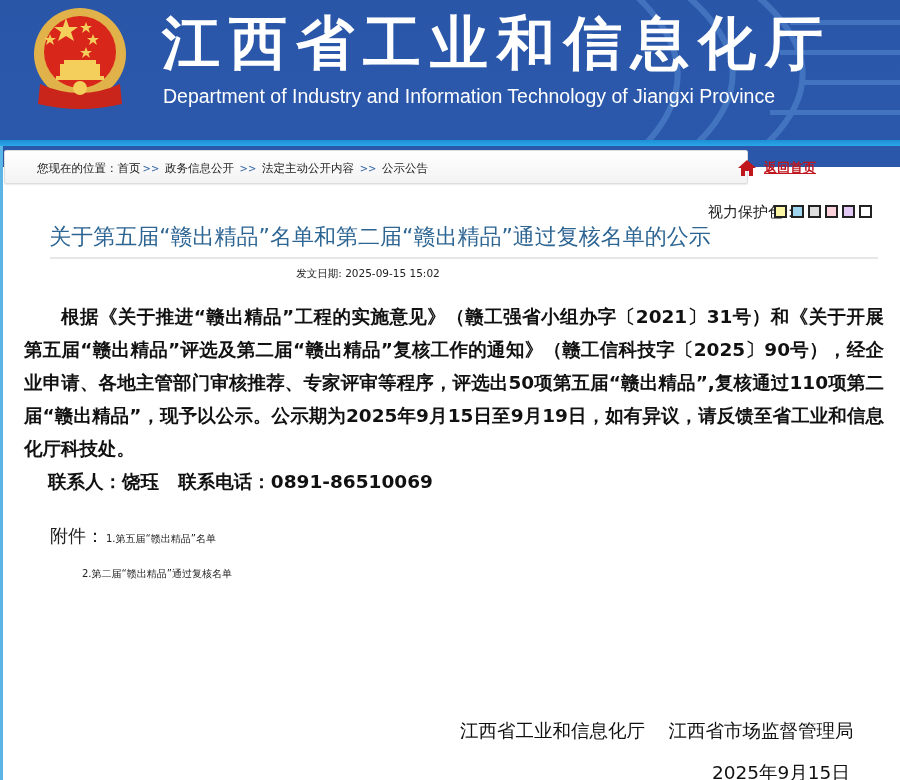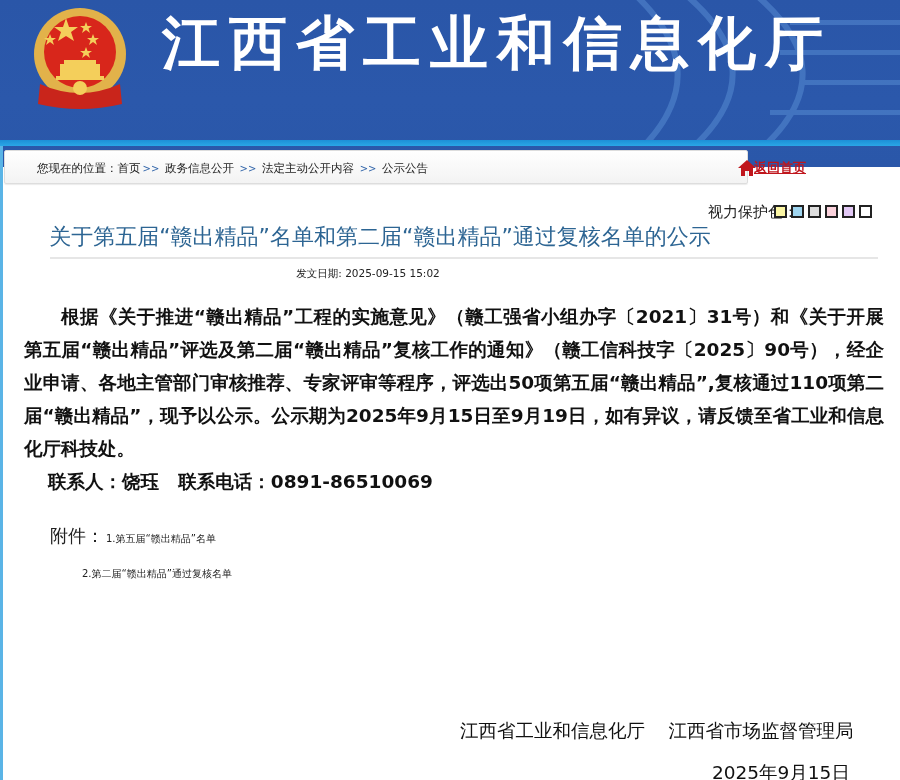--- a/index.html
+++ b/index.html
@@ -50,21 +50,21 @@
       position: absolute; left: 32px; top: 9px;
       font-size: 11.5px; color: #222; white-space: nowrap; line-height: 16px;
     }
     .crumbs .sep { color: #3366aa; font-size: 10px; margin: 0 2px; }
     .crumbs a { color: #222; text-decoration: none; }
     .home-link {
       position: absolute; left: 733px; top: 8px;
       font-size: 13px; font-weight: bold; color: #c0161d; white-space: nowrap; line-height: 18px;
     }
     .home-link svg { position: absolute; left: 0; top: 1px; }
-    .home-link span { margin-left: 16px; }
+    .home-link span { margin-left: 26px; }
 
     
     .eye-protect {
       position: absolute; left: 708px; top: 205px; height: 14px; white-space: nowrap;
       font-size: 15px; color: #222; line-height: 14px;
     }
     .eye-protect .swatches { position: absolute; left: 66px; top: 0; display: flex; gap: 4px; }
     .swatch { width: 13px; height: 13px; border: 2px solid #222; cursor: pointer; }
 
     
@@ -131,20 +131,21 @@
     <polygon points="63,28 64.5,32 69,32 65.5,34.5 67,39 63,36 59,39 60.5,34.5 57,32 61.5,32" fill="#f4cf5b"></polygon>
     <polygon points="56,41 57.5,45 62,45 58.5,47.5 60,52 56,49 52,52 53.5,47.5 50,45 54.5,45" fill="#f4cf5b"></polygon>
     <polygon points="20,28 21.5,32 26,32 22.5,34.5 24,39 20,36 16,39 17.5,34.5 14,32 18.5,32" fill="#f4cf5b"></polygon>
     <rect x="30" y="58" width="40" height="12" fill="#f4cf5b"></rect>
     <rect x="26" y="70" width="48" height="4" fill="#f4cf5b"></rect>
     <rect x="34" y="54" width="32" height="4" fill="#f4cf5b"></rect>
     <path d="M10 78 Q 50 96 90 78 L 92 98 Q 50 108 8 98 Z" fill="#c9251b"></path>
     <circle cx="50" cy="82" r="7" fill="#f4cf5b"></circle>
   </svg>
   <div class="site-title">江西省工业和信息化厅</div>
+  <div class="site-subtitle">Department of Industry and Information Technology of Jiangxi Province</div>
   <div class="banner-bottom-line"></div>
 </div>
 
 <div class="page-left-border"></div>
 
 <div class="crumb-bar">
   <div class="crumbs">
     <span>您现在的位置：</span><a href="#">首页</a><span class="sep">&gt;&gt;</span>
     <a href="#">政务信息公开</a>
     <span class="sep">&gt;&gt;</span>

